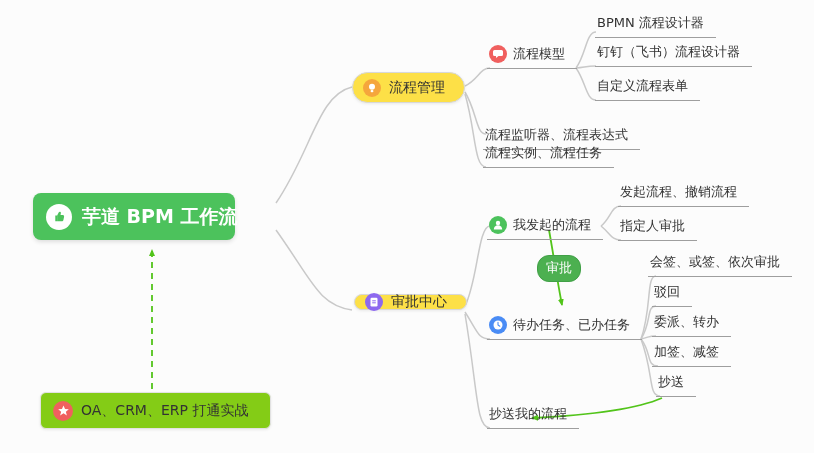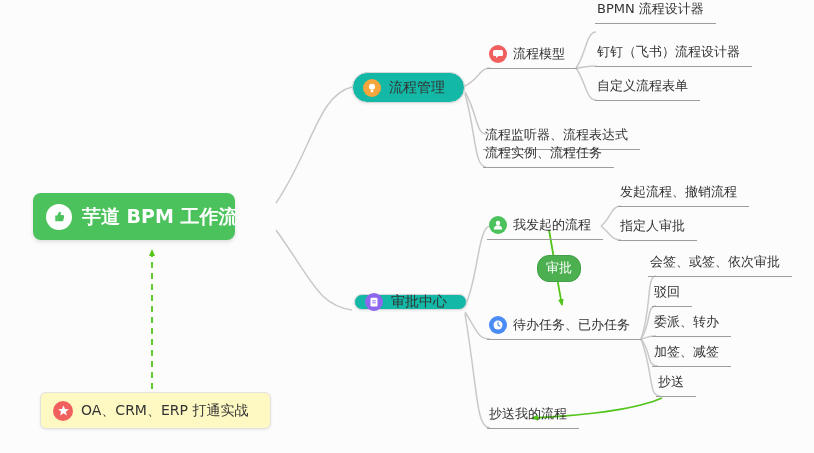--- a/index.html
+++ b/index.html
@@ -22,36 +22,36 @@
     color:#fff; font-size:19px; font-weight:bold; white-space:nowrap;
     box-shadow:0 2px 4px rgba(0,0,0,.12);
   }
   .root-icon {
     width:26px; height:26px; border-radius:50%; background:#fff; flex:none;
     display:flex; align-items:center; justify-content:center;
   }
 
   
   .branch {
-    background:#14b8a6; border:1px solid #d8d8d8; border-radius:16px;
+    background:#fde047; border:1px solid #d8d8d8; border-radius:16px;
     display:flex; align-items:center; gap:8px; padding:0 10px;
     font-size:14px; color:#333; white-space:nowrap;
     box-shadow:0 1px 3px rgba(0,0,0,.08);
   }
   #node-process  { left:352px; top:72px;  width:113px; height:31px; }
   #node-approval { left:354px; top:294px; width:113px; height:16px;align-items:center; }
 
   
   .leaf {
     display:flex; align-items:center; gap:6px;
     font-size:13px; color:#333; white-space:nowrap;
     padding:0 12px 5px 2px; border-bottom:1px solid #9e9e9e;
   }
   #node-model      { left:487px; top:45px; }
-  #leaf-bpmn       { left:595px; top:0; }
+  #leaf-bpmn       { left:595px; top:14px; }
   #leaf-dingtalk   { left:595px; top:43px; }
   #leaf-customform { left:595px; top:77px; }
   #leaf-listener   { left:483px; top:111px;margin-top:15px; }
   #leaf-instance   { left:483px; top:144px; }
   #node-initiated  { left:487px; top:203px;margin-top:13px; }
   #leaf-initiate   { left:618px; top:183px; }
   #leaf-assignee   { left:618px; top:217px; }
   #node-tasks      { left:487px; top:316px; }
   #leaf-countersign{ left:648px; top:253px;align-items:center; }
   #leaf-reject     { left:652px; top:283px; }
@@ -74,21 +74,21 @@
   
   #badge-approval {
     left:537px; top:255px; padding:3px 8px 4px;
     background:#4cb050; border:1px solid #41a047; border-radius:12px;
     color:#fff; font-size:13px; white-space:nowrap;
   }
 
   
   #node-note {
     left:40px; top:392px; width:231px; height:37px;
-    background:#fef9c3; border:1px solid #e2e2e2; border-radius:6px;
+    background:#84cc16; border:1px solid #e2e2e2; border-radius:6px;
     display:flex; align-items:center; gap:8px; padding:0 12px;
     font-size:14px; color:#333; white-space:nowrap;
     box-shadow:0 1px 3px rgba(0,0,0,.08);
   }
   .note-icon {
     width:20px; height:20px; border-radius:50%; background:#f0605f; flex:none;
     display:flex; align-items:center; justify-content:center;
   }
 </style>
 </head>

